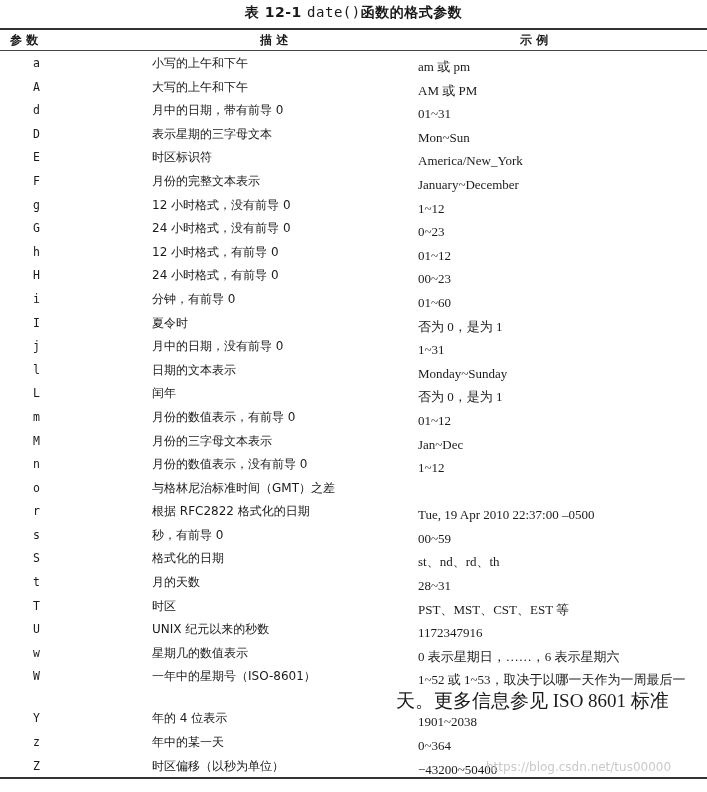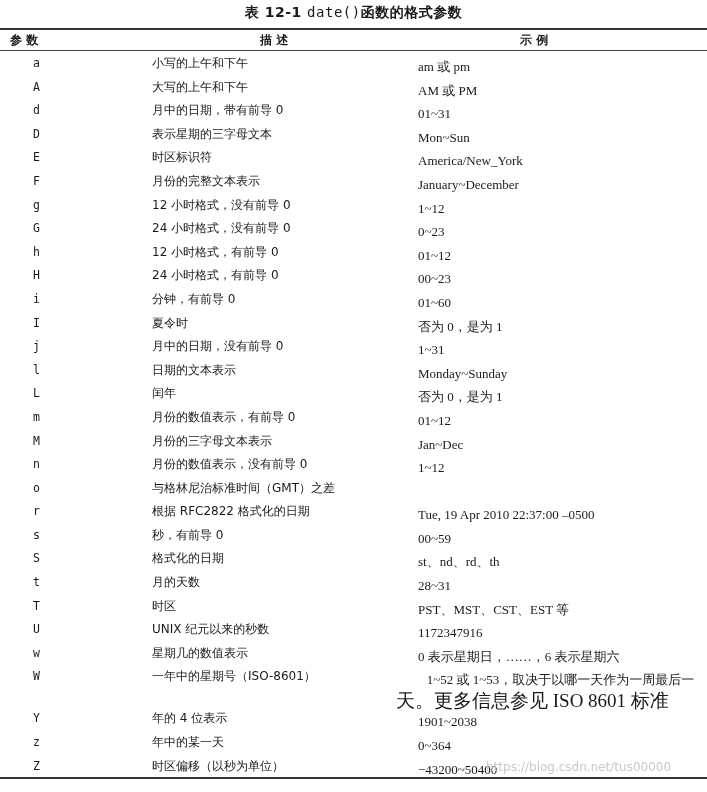--- a/index.html
+++ b/index.html
@@ -28,21 +28,21 @@
     .row.tall { height: 42px; }
     .c-param {
       position: absolute; left: 33px; top: 4px;
       font-family: "DejaVu Sans Mono", "Liberation Mono", monospace; font-size: 11.5px;
     }
     .c-desc { position: absolute; left: 152px; top: 3px; font-family: "DejaVu Sans", "Liberation Sans", sans-serif; font-size: 12px; }
     .c-ex {
       position: absolute; left: 418px; top: 5px; width: 285px;
       font-family: "Liberation Serif", "DejaVu Serif", serif; font-size: 13px; line-height: 20px;
     }
-    .row.tall .c-ex { text-indent: 0; text-align: center; }
+    .row.tall .c-ex { text-indent: 0; }
     .watermark {
       position: absolute; left: 486px; top: 760px; font-size: 12px; color: #c9c9c9;
       font-family: "DejaVu Sans", "Liberation Sans", sans-serif;
       text-align: right;
     }
   </style>
 </head>
 <body>
 
 <div class="caption">

